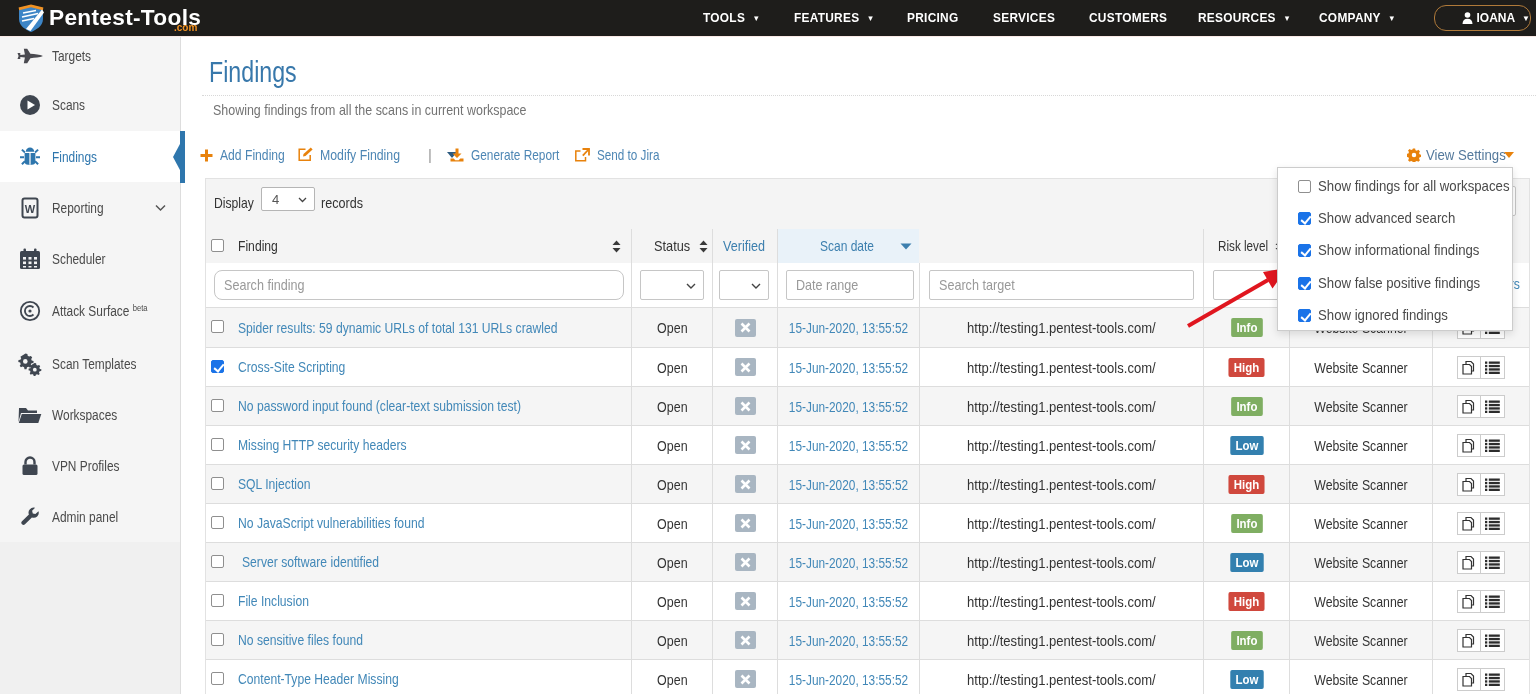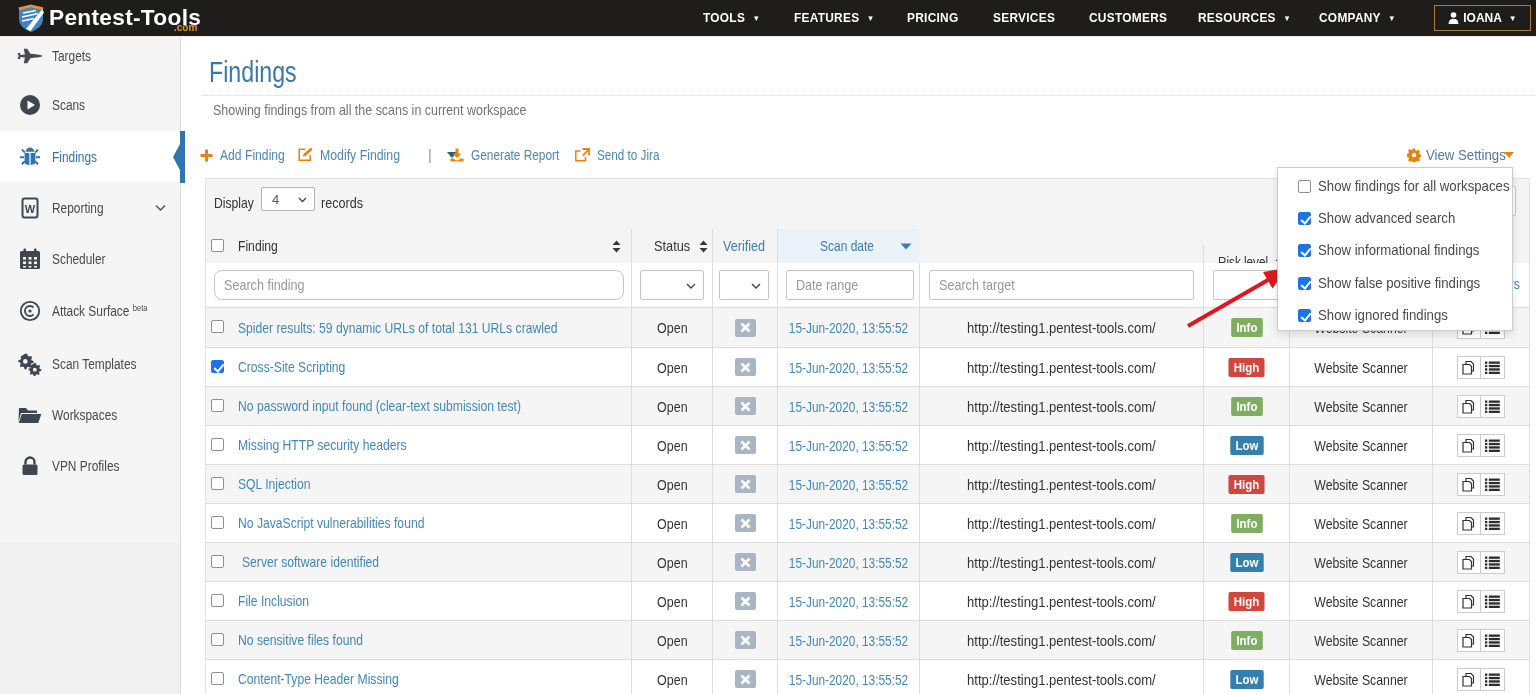--- a/index.html
+++ b/index.html
@@ -5,22 +5,22 @@
 * { margin:0; padding:0; box-sizing:border-box; }
 html,body { width:1536px; height:694px; overflow:hidden; background:#fff;
   font-family:"Liberation Sans", sans-serif; }
 .abs { position:absolute; }
 #nav { position:absolute; left:0; top:0; width:1536px; height:36px; background:#1e1d1b; z-index:50; }
 #navline { position:absolute; left:0; top:36px; width:1536px; height:1px; background:#f9e9e5; z-index:50; }
 .navitem { position:absolute; top:0; height:36px; line-height:36px; color:#fff;
   font-size:12.5px; font-weight:bold; letter-spacing:0.3px; white-space:nowrap; }
 .navcaret { display:inline-block; font-size:8px; vertical-align:1.5px; margin-left:4px; }
 #userbox { position:absolute; left:1434px; top:5px; width:97px; height:26px;
-  border:1px solid #b07a3a; border-radius:0; color:#fff; font-size:12px; font-weight:bold;
-  line-height:24px; text-align:center; }
+  border:1px solid #b07a3a; border-radius:12px; color:#fff; font-size:12px; font-weight:bold;
+  line-height:24px; text-align:right; }
 #sidebar { position:absolute; left:0; top:36px; width:181px; height:658px;
   background:#f5f5f5; border-right:1px solid #ddd; z-index:10; }
 .sbitem { position:absolute; left:0; width:180px; height:51px; color:#4a4a4a; font-size:14px; }
 .sbitem .ic { position:absolute; left:17px; top:50%; transform:translateY(-50%); width:26px; height:26px;
   display:flex; align-items:center; justify-content:center; }
 .sbitem .lb { position:absolute; left:52px; top:50%; transform:translateY(-50%) scaleX(0.85); transform-origin:0 50%; white-space:nowrap; }
 .sbactive { background:#fff; color:#2e76ad; }
 h1 { position:absolute; left:209px; top:56px; font-size:29px; font-weight:normal; color:#3878ab;
   transform:scaleX(0.8); transform-origin:0 50%; }
 #hr1 { position:absolute; left:202px; top:95px; width:1334px; height:0; border-top:1px dotted #d8d8d8; }
@@ -180,20 +180,28 @@
     </div>
   <div class="sbitem" style="top:404.0px">
       <span class="ic">
         <svg width="18" height="22" viewBox="0 0 18 22">
           <path d="M4.5 9.5 V7 a4.5 4.5 0 0 1 9 0 V9.5" fill="none" stroke="#3f4650" stroke-width="2.4"></path>
           <rect x="1.5" y="9.5" width="15" height="10.5" rx="1.5" fill="#3f4650"></rect>
         </svg>
       </span>
       <span class="lb">VPN Profiles</span>
     </div>
+  <div class="sbitem" style="top:455.0px">
+      <span class="ic">
+        <svg width="22" height="22" viewBox="0 0 22 22">
+          <path fill="#3f4650" d="M19.5 5.2 a5 5 0 0 1-6.6 6.2 L6 18.3 a2.1 2.1 0 0 1-3-3 l6.9-6.9 a5 5 0 0 1 6.2-6.6 l-3 3 .7 2.6 2.6.7 z"></path>
+        </svg>
+      </span>
+      <span class="lb">Admin panel</span>
+    </div>
   <div style="position:absolute;left:0;top:506px;width:180px;height:152px;background:#f0f0f0"></div>
   <svg style="position:absolute;left:167px;top:94.5px" width="18" height="52" viewBox="0 0 18 52">
     <rect x="13" y="0" width="5" height="52" fill="#2e76ad"></rect>
     <path d="M13.5 12 L6 26 L13.5 40 Z" fill="#2e76ad"></path>
   </svg>
 </div>
 <h1>Findings</h1>
 <div id="hr1"></div>
 <div id="sub"><span style="display:inline-block;transform:scaleX(0.83);transform-origin:0 50%;white-space:nowrap">Showing findings from all the scans in current workspace</span></div>
 <div class="tbar" style="left:200px">
@@ -257,21 +265,21 @@
       </div>
     <div class="hcell csep" style="left:506px;width:65px;color:#3c7fae;">
         <span style="position:absolute;left:10px"><span style="display:inline-block;transform:scaleX(0.84);transform-origin:0 50%;white-space:nowrap">Verified</span></span>
       </div>
     <div class="hcell csep" style="left:571px;width:142px;background:#e9f2f9;color:#3c7fae;">
         <span style="position:absolute;left:42px"><span style="display:inline-block;transform:scaleX(0.8);transform-origin:0 50%;white-space:nowrap">Scan date</span></span>
       <svg style="position:absolute;left:122px;top:14px" width="12" height="7" viewBox="0 0 12 7">
           <path d="M0.5 0.5 L11.5 0.5 L6 6.5 Z" fill="#3c7fae"></path>
         </svg>
       </div>
-    <div class="hcell csep" style="left:997px;width:86px;margin-top:16px;">
+    <div class="hcell csep" style="left:997px;width:86px;">
         <span style="position:absolute;left:14px"><span style="display:inline-block;transform:scaleX(0.78);transform-origin:0 50%;white-space:nowrap">Risk level</span></span>
         <svg style="position:absolute;left:70px;top:10px" width="11" height="15" viewBox="0 0 11 15">
           <path d="M1.5 6 L5.5 1.5 L9.5 6 Z" fill="#3a3a3a"></path>
           <path d="M1.5 9 L5.5 13.5 L9.5 9 Z" fill="#3a3a3a"></path>
         </svg>
       </div>
     <div class="hcell csep" style="left:1083px;width:143px;"></div>
     <div class="hcell csep" style="left:1226px;width:97px;"></div>
   </div>
   <div id="frow">

